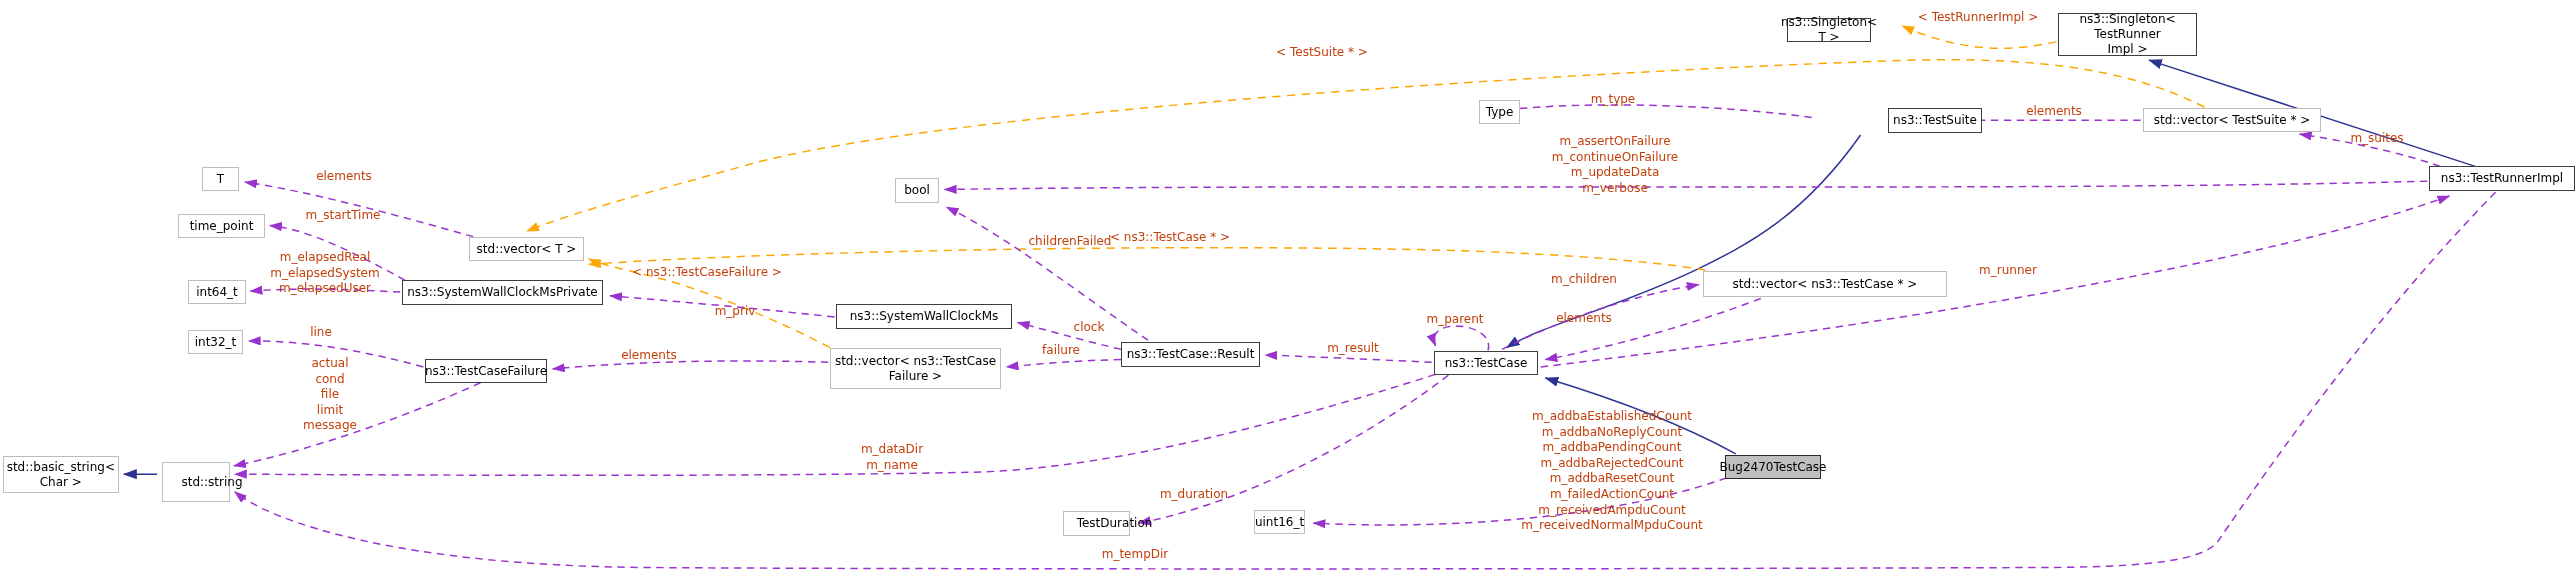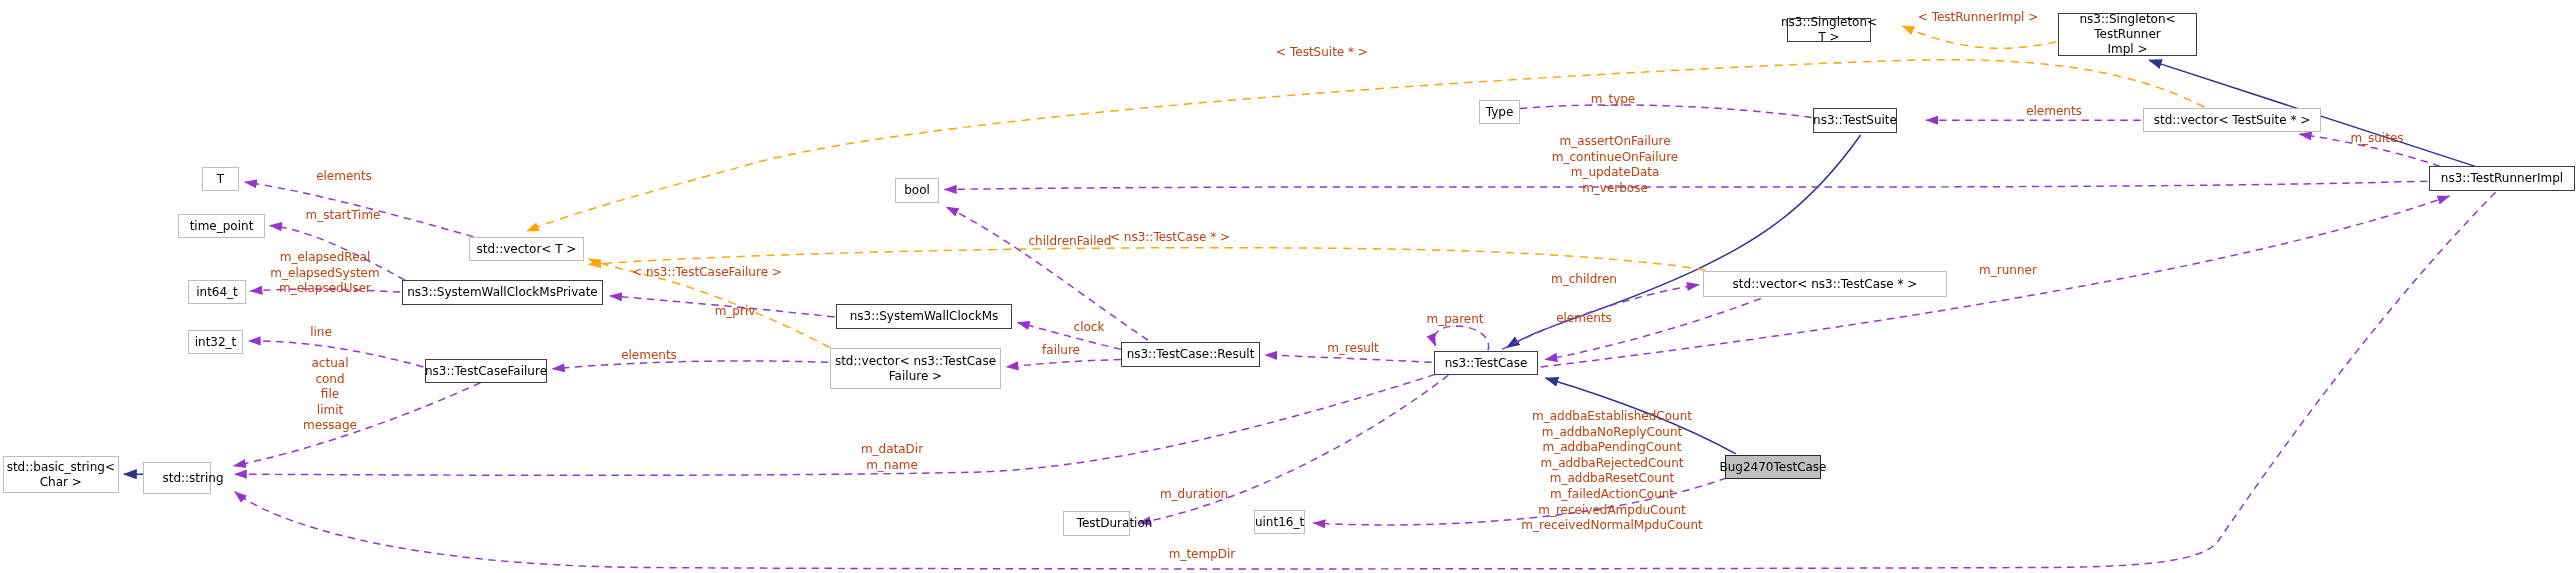--- a/index.html
+++ b/index.html
@@ -87,21 +87,21 @@
     <path d="M 2700,208 C 2570,340 2455,505 2400,585 C 2385,607 2320,614 2200,614 C 1700,616 1000,616 700,614 C 435,612 296,566 254,532" stroke="#9a32cd" stroke-width="1.6" stroke-dasharray="8,6" fill="none" marker-end="url(#arrow-p)"></path>
   </svg>
 
   <div class="node doc" style="left:1787px;top:5.5px;width:84px;height:24px;margin-top:12px;">ns3::Singleton&lt; T &gt;</div>
 
   <div class="node doc" style="left:2058px;top:13px;width:139px;height:43px;">ns3::Singleton&lt; TestRunner
 Impl &gt;</div>
 
   <div class="node" style="left:1459px;top:100px;width:41px;height:24px;margin-left:20px;">Type</div>
 
-  <div class="node doc" style="left:1813px;top:108px;width:84px;height:25px;">ns3::TestSuite</div>
+  <div class="node doc" style="left:1888px;top:108px;width:94px;height:25px;">ns3::TestSuite</div>
 
   <div class="node" style="left:2143px;top:108px;width:178px;height:24px;">std::vector&lt; TestSuite * &gt;</div>
 
   <div class="node doc" style="left:2429px;top:166px;width:146px;height:25px;">ns3::TestRunnerImpl</div>
 
   <div class="node" style="left:895px;top:178px;width:44px;height:25px;">bool</div>
 
   <div class="node" style="left:202px;top:167px;width:37px;height:24px;">T</div>
 
   <div class="node" style="left:178px;top:214px;width:87px;height:24px;">time_point</div>
@@ -123,21 +123,21 @@
 
   <div class="node doc" style="left:1121px;top:342px;width:139px;height:25px;">ns3::TestCase::Result</div>
 
   <div class="node doc" style="left:1434px;top:351px;width:104px;height:24px;">ns3::TestCase</div>
 
   <div class="node" style="left:1703px;top:271px;width:244px;height:26px;">std::vector&lt; ns3::TestCase * &gt;</div>
 
   <div class="node" style="left:2.8px;top:456px;width:116px;height:37px;">std::basic_string&lt;
 Char &gt;</div>
 
-  <div class="node" style="left:143px;top:462px;width:68px;height:32px;padding-left:32px;">std::string</div>
+  <div class="node" style="left:162px;top:462px;width:68px;height:40px;padding-left:32px;">std::string</div>
 
   <div class="node" style="left:1063px;top:511px;width:67px;height:25px;padding-left:36px;">TestDuration</div>
 
   <div class="node" style="left:1254px;top:510px;width:51px;height:24px;">uint16_t</div>
 
   <div class="node current" style="left:1725px;top:455px;width:96px;height:24px;">Bug2470TestCase</div>
 
   <div class="elabel" style="left:1978px;top:10.2px;">&lt; TestRunnerImpl &gt;</div>
 
   <div class="elabel" style="left:1322px;top:45px;">&lt; TestSuite * &gt;</div>
@@ -200,16 +200,16 @@
 
   <div class="elabel" style="left:1612px;top:409px;">m_addbaEstablishedCount
 m_addbaNoReplyCount
 m_addbaPendingCount
 m_addbaRejectedCount
 m_addbaResetCount
 m_failedActionCount
 m_receivedAmpduCount
 m_receivedNormalMpduCount</div>
 
-  <div class="elabel" style="left:1202px;top:547px;text-align:right;">m_tempDir</div>
+  <div class="elabel" style="left:1135px;top:547px;text-align:right;">m_tempDir</div>
 
 </div>
 
 
 </body></html>

